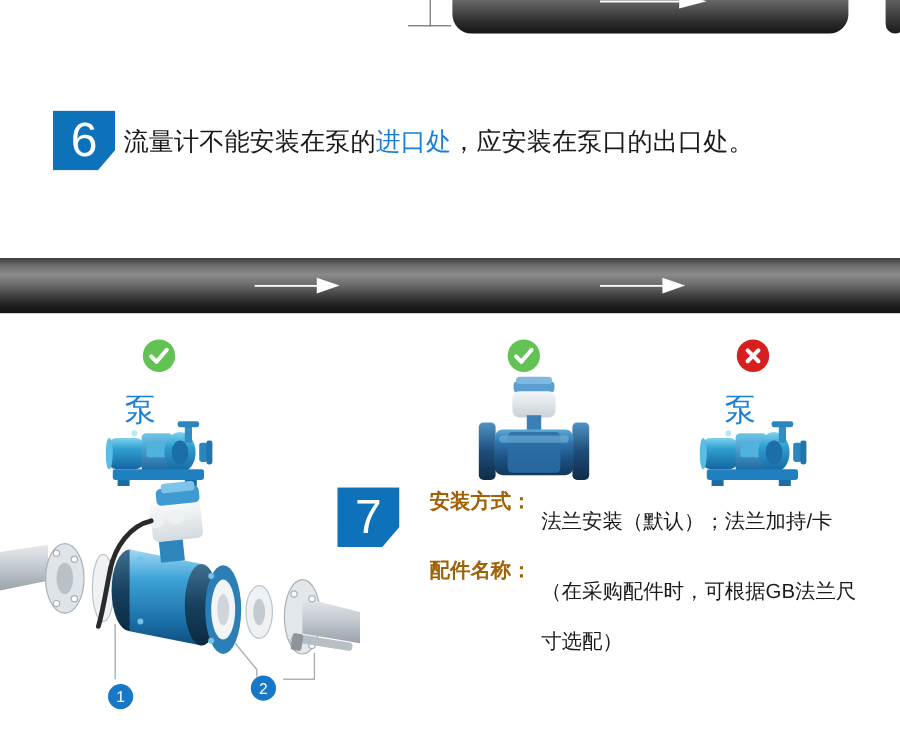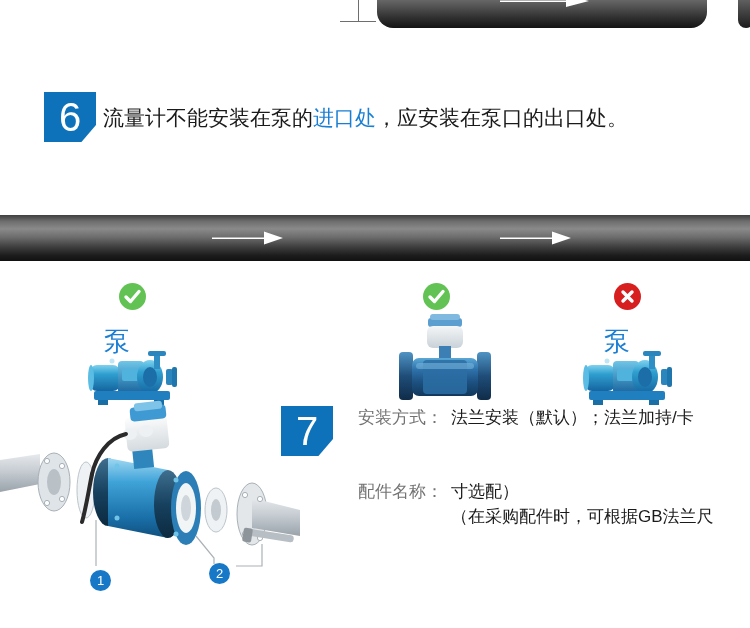--- a/index.html
+++ b/index.html
@@ -144,29 +144,30 @@
     left: 0px; top: 398px;
     width: 300px; height: 200px;
   }
 
   .sec7-row {
     position: absolute;
     font-size: 17px;
     line-height: 25px;
   }
   .sec7-key {
-    color: #737373;
-    font-weight: normal;
+    color: #a16207;
+    font-weight: bold;
     white-space: nowrap;
   }
   .sec7-val {
     color: #1a1a1a;
+    margin-top: 17px;
   }
   #sec7-row1 { left: 358px; top: 405px; width: 392px; }
-  #sec7-row2 { left: 358px; top: 479px; width: 392px; }
+  #sec7-row2 { left: 358px; top: 463px; width: 392px; }
   .sec7-grid {
     display: flex;
     align-items: flex-start;
     gap: 8px;
   }
   .sec7-lines { flex: 1; }
   .sec7-line { display: block; }
 
   
   .callout {
@@ -403,17 +404,17 @@
     <span class="sec7-lines">
       <span class="sec7-line sec7-val">法兰安装（默认）；法兰加持/卡</span>
     </span>
   </div>
 </div>
 
 <div class="abs sec7-row" id="sec7-row2">
   <div class="sec7-grid">
     <span class="sec7-key">配件名称：</span>
     <span class="sec7-lines">
+      <span class="sec7-line sec7-val">（在采购配件时，可根据GB法兰尺</span>
       <span class="sec7-line sec7-val"> 寸选配）</span>
-      <span class="sec7-line sec7-val">（在采购配件时，可根据GB法兰尺</span>
     </span>
   </div>
 </div>
 
 </body></html>

